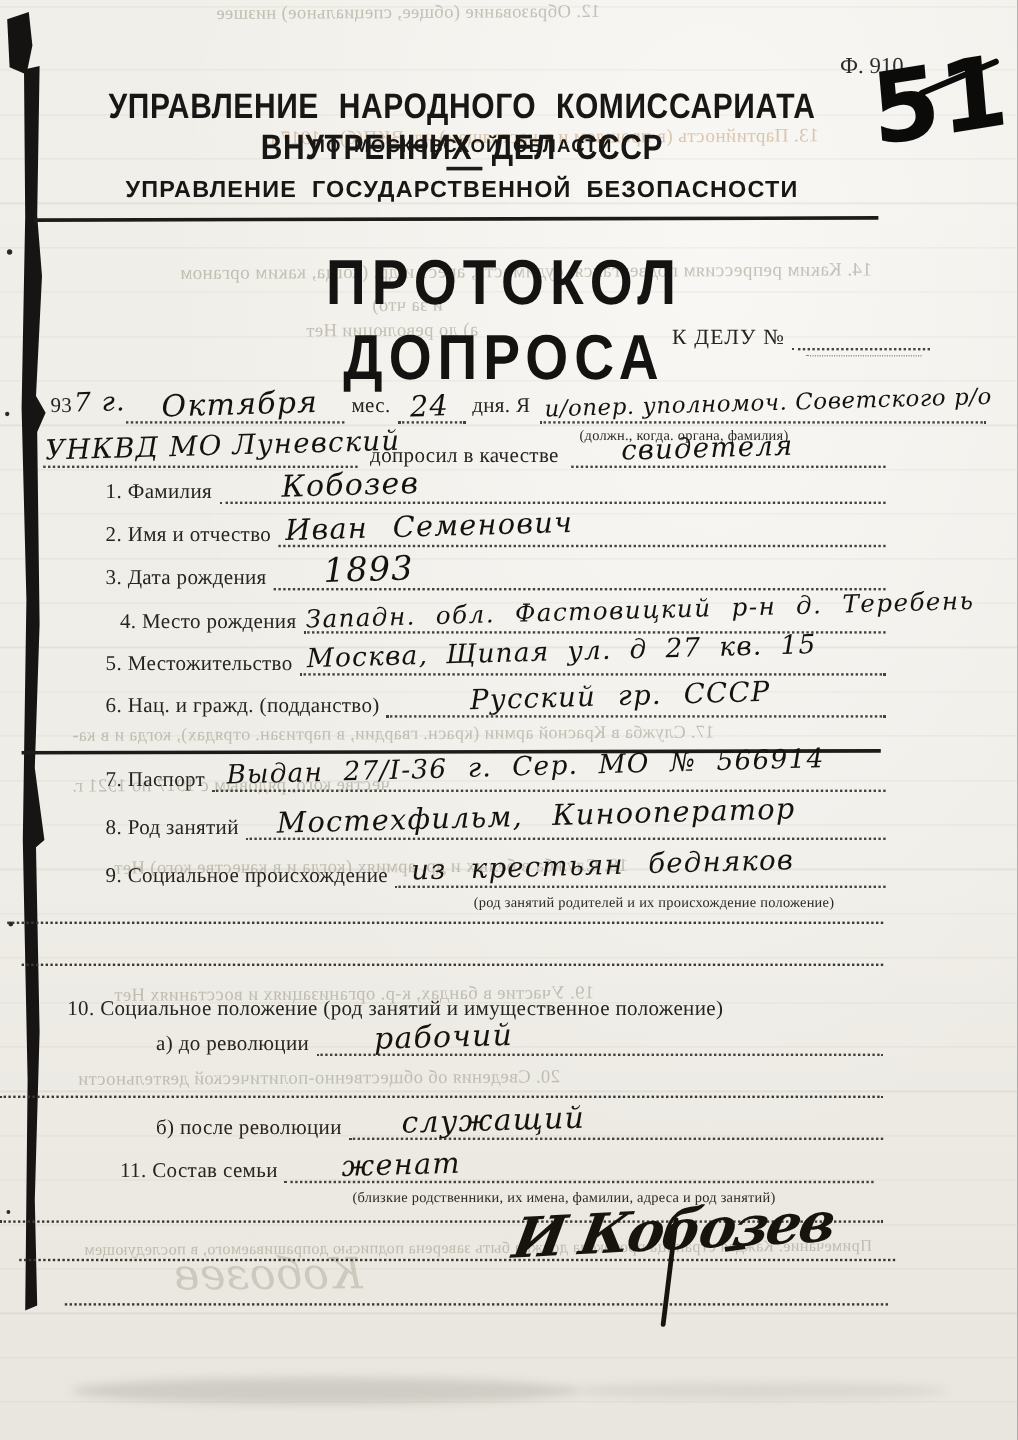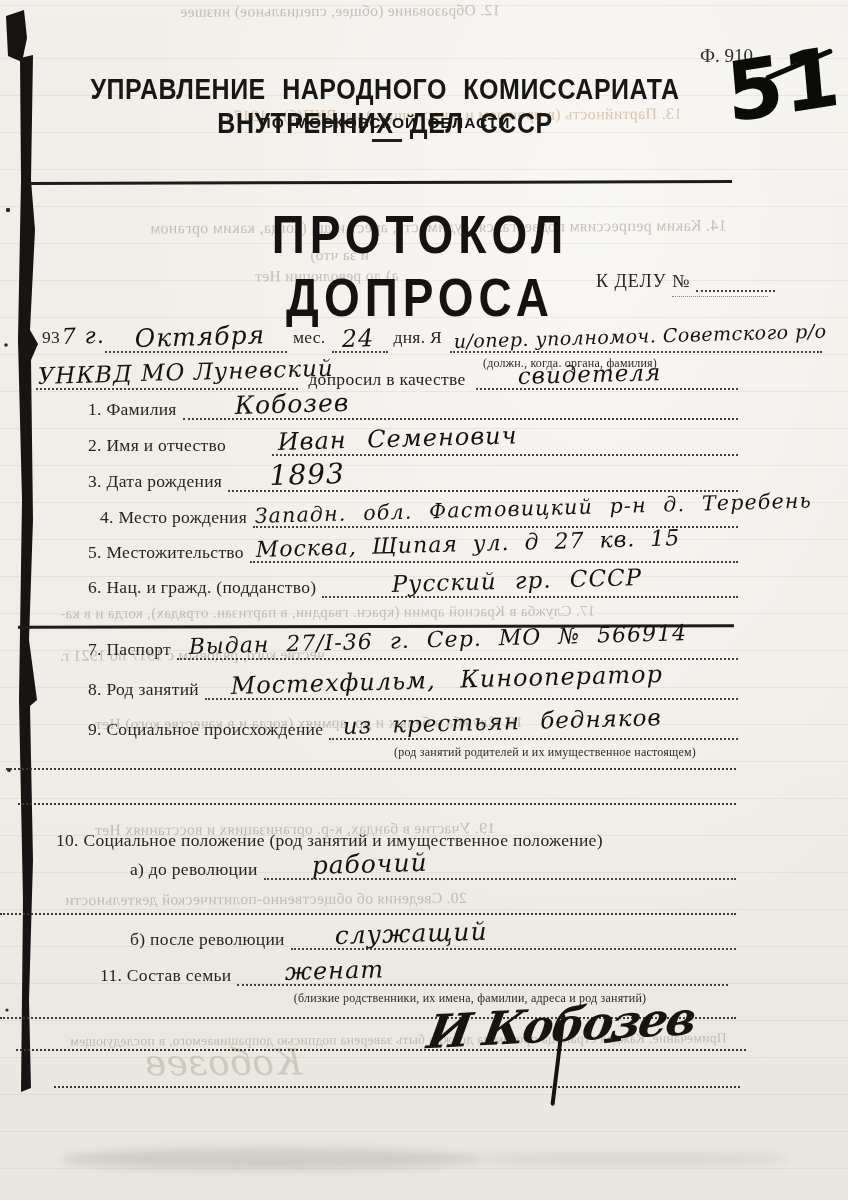--- a/index.html
+++ b/index.html
@@ -74,26 +74,27 @@
   <div class="bleed hwb" style="left:145px;top:1042px;font-size:36px;color:rgba(168,158,140,.42);">Кобозев</div>
 
   <div class="abs prt" style="left:700px;top:45px;font-size:19px;color:#2e2c28;">Ф. 910</div>
   <div class="abs prt hw" style="left:797px;top:16px;font-size:17px;transform:rotate(14deg);color:#3a3834;">11</div>
   <div class="abs marker" style="left:726px;top:48px;font-size:82px;transform:rotate(-9deg) skewX(-4deg);">51</div>
   <div class="abs" style="left:763px;top:62px;width:72px;height:5px;background:#0c0c0b;transform:rotate(-23deg);border-radius:3px;"></div>
 
   <div class="hdr" style="top:72px;font-size:25px;letter-spacing:.5px;word-spacing:9px;transform:scaleY(1.18);transform-origin:top center;">УПРАВЛЕНИЕ НАРОДНОГО КОМИССАРИАТА ВНУТРЕННИХ ДЕЛ СССР</div>
   <div class="hdr" style="top:114px;font-size:15.5px;letter-spacing:1px;word-spacing:5px;">ПО МОСКОВСКОЙ ОБЛАСТИ</div>
   <div class="hline" style="left:372px;top:139px;width:30px;height:3px;"></div>
+  <div class="hdr" style="top:147px;font-size:19.5px;letter-spacing:1px;word-spacing:6px;">УПРАВЛЕНИЕ ГОСУДАРСТВЕННОЙ БЕЗОПАСНОСТИ</div>
   <div class="hline" style="left:28px;top:181px;width:704px;height:3px;transform:rotate(-.15deg);"></div>
 
   <div class="abs title" style="left:140px;top:204px;width:560px;text-align:center;font-size:46px;letter-spacing:5px;word-spacing:22px;transform:scaleY(1.15);transform-origin:top center;">ПРОТОКОЛ ДОПРОСА</div>
 
   <div class="row" style="left:560px;top:262px;width:215px;">
-    <span class="lbl" style="font-size:18px;letter-spacing:1px;margin-left:36px;">К ДЕЛУ №</span>
+    <span class="lbl" style="font-size:18px;letter-spacing:1px;">К ДЕЛУ №</span>
     <div class="fill"></div>
   </div>
   <div class="dotline" style="left:672px;top:296px;width:96px;border-bottom-width:1.5px;opacity:.6;"></div>
 
   <div class="row" style="left:42px;top:322px;right:26px;align-items:center;">
     <span class="lbl prt" style="padding-right:2px;">93</span>
     <span class="hw prt" style="position:relative;font-size:22px;">7 г.</span>
     <div class="fill" style="flex:1.05;">
       <span class="hw" style="left:30px;font-size:25px;">Октября</span>
     </div>
@@ -118,21 +119,21 @@
     </div>
   </div>
 
   <div class="row" style="left:88px;top:390px;right:110px;">
     <span class="lbl">1. Фамилия</span>
     <div class="fill">
       <span class="hw" style="left:52px;font-size:25px;">Кобозев</span>
     </div>
   </div>
 
-  <div class="row" style="left:88px;top:426px;right:110px;gap:40px;">
+  <div class="row" style="left:88px;top:426px;right:110px;">
     <span class="lbl">2. Имя и отчество</span>
     <div class="fill">
       <span class="hw" style="left:6px;font-size:24px;word-spacing:12px;">Иван Семенович</span>
     </div>
   </div>
 
   <div class="row" style="left:88px;top:462px;right:110px;">
     <span class="lbl">3. Дата рождения</span>
     <div class="fill">
       <span class="hw" style="left:42px;font-size:28px;">1893</span>
@@ -175,21 +176,21 @@
       <span class="hw" style="left:26px;font-size:24px;word-spacing:16px;">Мостехфильм, Кинооператор</span>
     </div>
   </div>
 
   <div class="row" style="left:88px;top:710px;right:110px;">
     <span class="lbl">9. Социальное происхождение</span>
     <div class="fill">
       <span class="hw" style="left:14px;font-size:23px;word-spacing:12px;">из крестьян бедняков</span>
     </div>
   </div>
-  <div class="cap" style="left:350px;top:745px;width:390px;">(род занятий родителей и их имущественное настоящем)</div>
+  <div class="cap" style="left:350px;top:745px;width:390px;">(род занятий родителей и их происхождение положение)</div>
 
   <div class="dotline" style="left:6px;top:768px;right:112px;"></div>
   <div class="dotline" style="left:18px;top:803px;right:112px;"></div>
 
   <div class="abs lbl" style="left:56px;top:830px;font-size:17.5px;">10. Социальное положение (род занятий и имущественное положение)</div>
 
   <div class="row" style="left:130px;top:850px;right:112px;">
     <span class="lbl">а) до революции</span>
     <div class="fill">
       <span class="hw" style="left:48px;font-size:25px;">рабочий</span>

